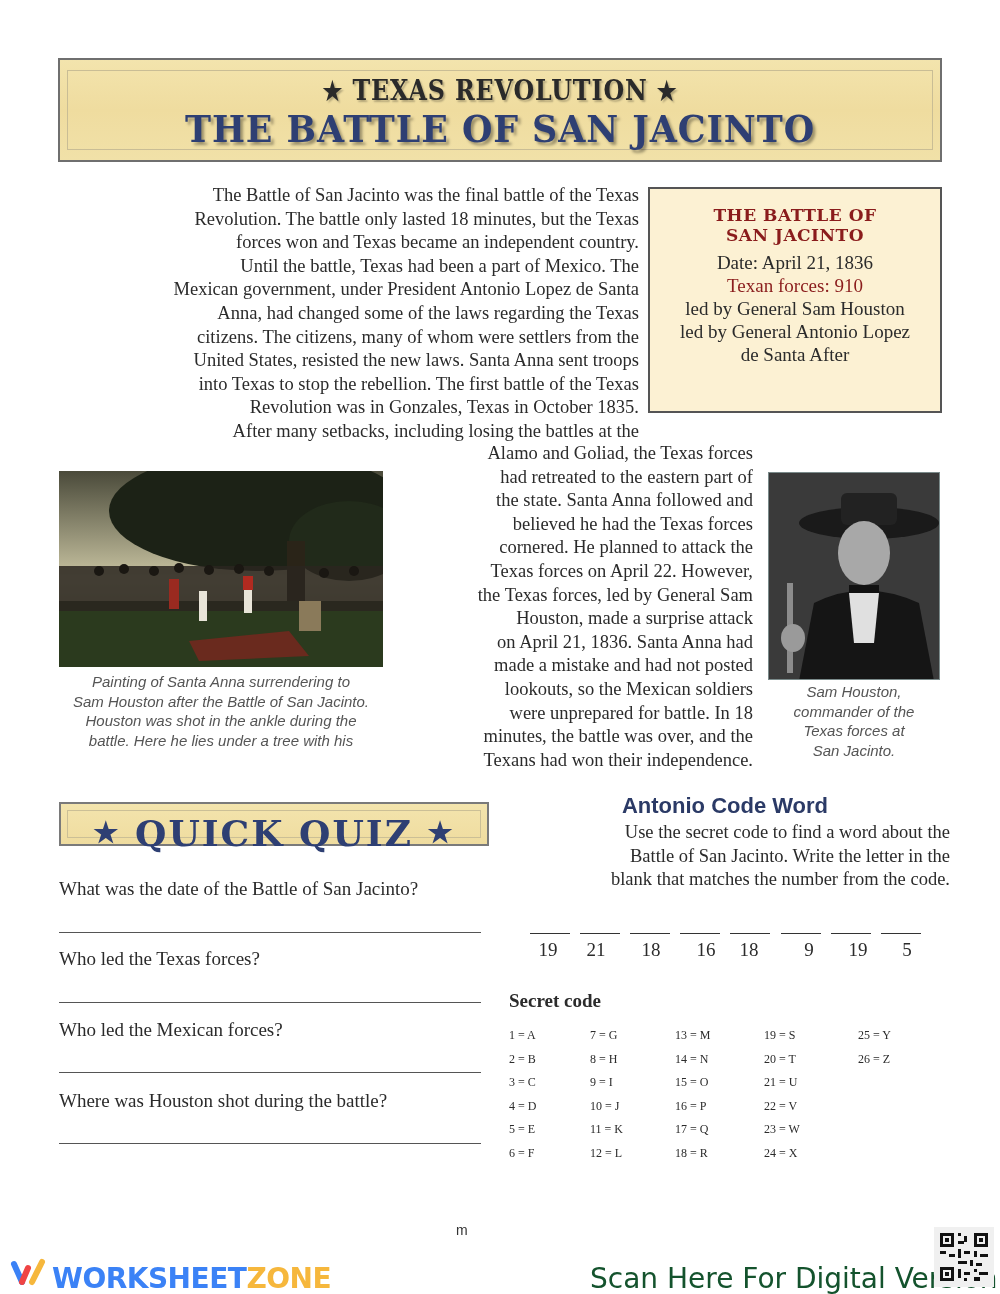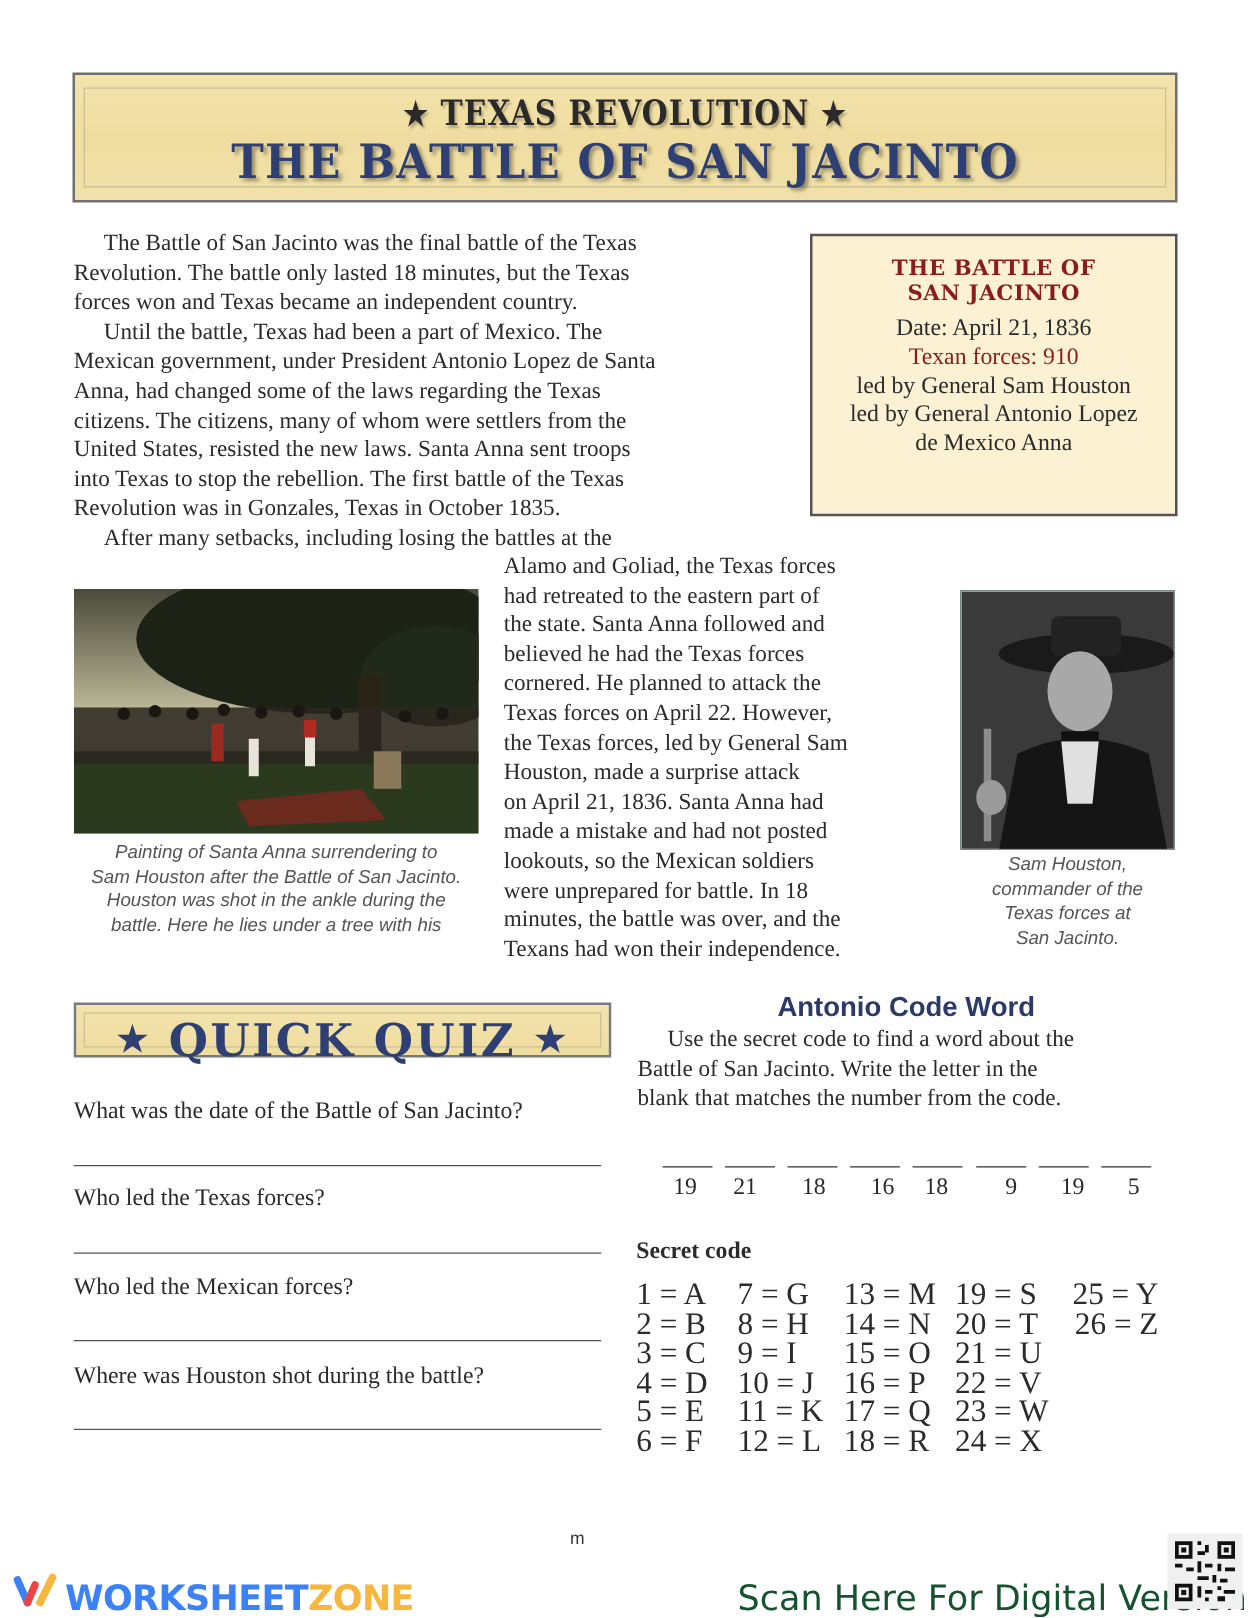--- a/index.html
+++ b/index.html
@@ -17,21 +17,21 @@
                 font-family: "DejaVu Serif", serif; font-weight: bold; font-size: 28px;
                 letter-spacing: 1px; color: #2a2a2a; text-shadow: 2px 2px 2px rgba(0,0,0,0.25);
                 transform: scaleX(0.85); }
   .banner-main { position: absolute; left: 0; right: 0; top: 46px; text-align: center;
                  font-family: "DejaVu Serif", serif; font-weight: bold; font-size: 38px;
                  letter-spacing: 1px; color: #2e3f73; text-shadow: 3px 3px 3px rgba(0,0,0,0.35);
                  transform: scaleX(0.92); }
   .star { color: #2a2a2a; font-size: 26px; }
 
   
-  .para { font-size: 18.5px; line-height: 23.6px; color: #2b2b2b; }
+  .para { font-size: 18.5px; line-height: 23.6px; color: #2b2b2b; text-align: right; }
   .indent { text-indent: 24px; }
 
   
   .infobox { left: 648px; top: 187px; width: 294px; height: 226px; box-sizing: border-box;
              background: #fcf1d3; border: 2px solid #555; text-align: center; }
   .info-title { margin-top: 16px; font-family: "DejaVu Serif", serif; font-weight: bold;
                 font-size: 17px; line-height: 20px; color: #8a1c1c; letter-spacing: 0.5px; }
   .info-line { font-size: 19px; line-height: 23px; color: #2b2b2b; }
   .info-red { color: #8a1c1c; }
 
@@ -51,21 +51,21 @@
                 color: #2e3f73; letter-spacing: 2px; }
   .quiz-star { color: #2e3f73; font-size: 28px; vertical-align: 4px; }
   .question { font-size: 19px; color: #2b2b2b; }
   .answer-line { height: 0; border-top: 1.5px solid #555; width: 422px; }
 
   
   .sc-title { left: 505px; top: 793px; width: 440px; text-align: center;
               font-family: "Liberation Sans", sans-serif; font-weight: bold; font-size: 22px; color: #2b3a66; }
   .blank { width: 40px; border-top: 1.5px solid #333; }
   .code-num { font-size: 19px; text-align: center; width: 40px; }
-  .code-item { font-size: 25px; line-height: 23.6px; color: #2b2b2b; }
+  .code-item { font-size: 12px; line-height: 23.6px; color: #2b2b2b; }
 
   
   .footer-m { left: 456px; top: 1222px; font-family: "Liberation Sans", sans-serif; font-size: 14px; color: #333; }
   .logo-text { left: 52px; top: 1262px; font-family: "DejaVu Sans", sans-serif; font-weight: bold; font-size: 28px; letter-spacing: -0.5px; }
   .scan-text { left: 590px; top: 1262px; font-family: "DejaVu Sans", sans-serif; font-size: 28px; color: #14532d; }
   .qr { left: 934px; top: 1227px; width: 60px; height: 60px; background: #f0f0f0; }
 </style>
 </head>
 <body>
 
@@ -95,21 +95,21 @@
 
 <div class="abs infobox">
   <div class="info-title">
     <div>THE BATTLE OF</div>
     <div>SAN JACINTO</div>
   </div>
   <div class="info-line" style="margin-top:6px;">Date: April 21, 1836</div>
   <div class="info-line info-red">Texan forces: 910</div>
   <div class="info-line">led by General Sam Houston</div>
   <div class="info-line">led by General Antonio Lopez</div>
-  <div class="info-line">de Mexico Anna</div>
+  <div class="info-line">de Santa After</div>
 </div>
 
 <div class="abs painting">
   <svg width="324" height="196" viewBox="0 0 324 196">
     <defs>
       <linearGradient id="sky" x1="0" y1="0" x2="0" y2="1">
         <stop offset="0" stop-color="#4a4a3a"></stop>
         <stop offset="0.55" stop-color="#c9c4a2"></stop>
         <stop offset="1" stop-color="#8a8460"></stop>
       </linearGradient>
@@ -253,21 +253,21 @@
   <div>18 = R</div>
 </div>
 <div class="abs code-item" style="left:764px; top:1024px;">
   <div>19 = S</div>
   <div>20 = T</div>
   <div>21 = U</div>
   <div>22 = V</div>
   <div>23 = W</div>
   <div>24 = X</div>
 </div>
-<div class="abs code-item" style="left:858px; top:1024px;text-align:right;">
+<div class="abs code-item" style="left:858px; top:1024px;">
   <div>25 = Y</div>
   <div>26 = Z</div>
 </div>
 
 <div class="abs footer-m">m</div>
 
 <div class="abs" style="left:8px; top:1258px; width:40px; height:30px;">
   <svg width="40" height="30" viewBox="0 0 40 30">
     <line x1="6" y1="6" x2="14" y2="24" stroke="#3b82f6" stroke-width="6" stroke-linecap="round"></line>
     <line x1="14" y1="24" x2="20" y2="10" stroke="#ef4444" stroke-width="6" stroke-linecap="round"></line>

